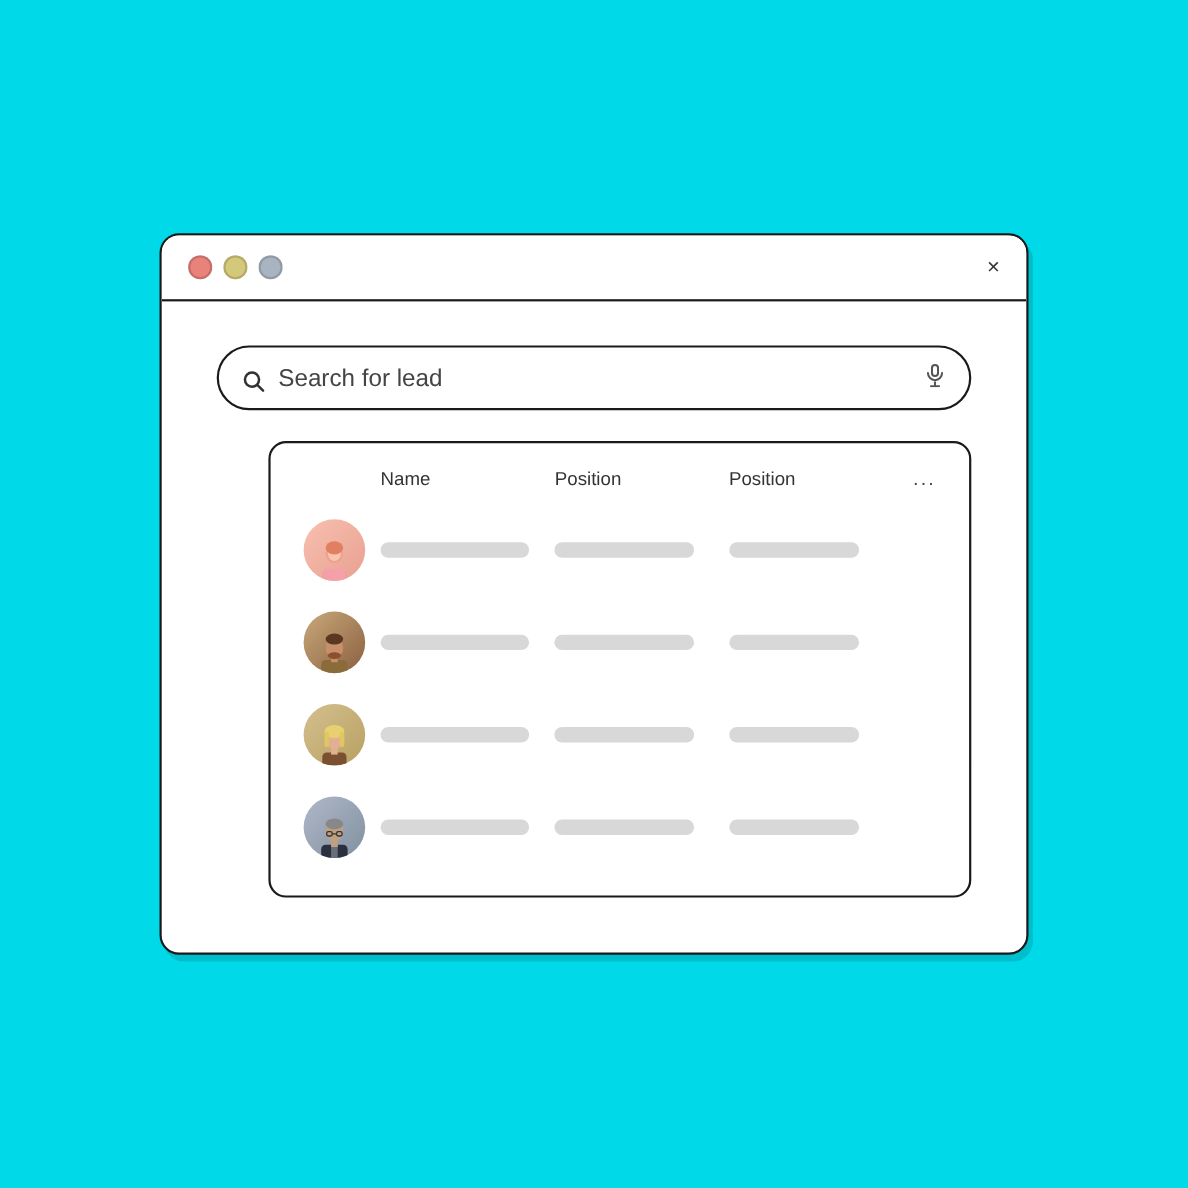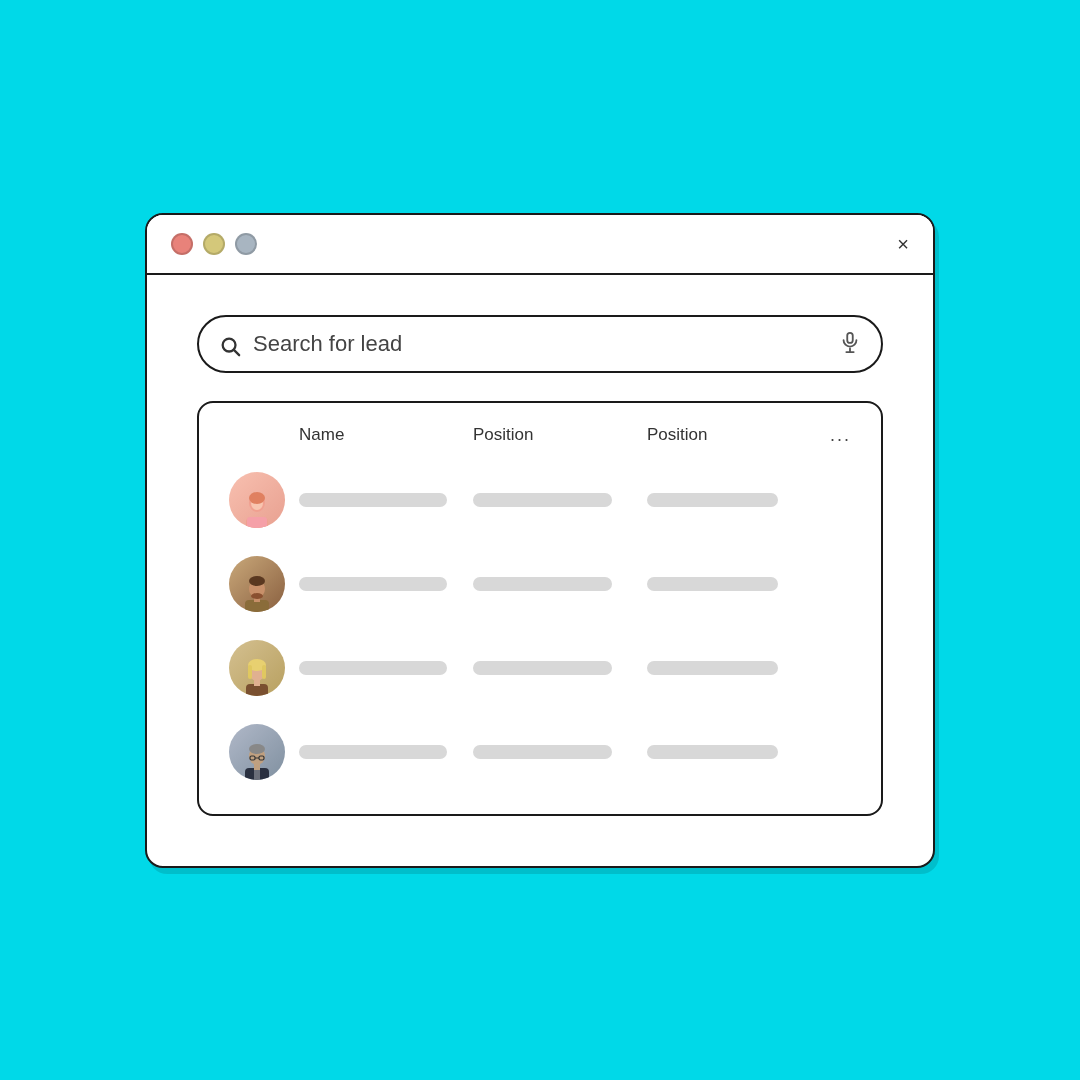--- a/index.html
+++ b/index.html
@@ -103,20 +103,21 @@
     .mic-svg {
       width: 22px;
       height: 22px;
     }
 
     .table-container {
       border: 2.5px solid #1a1a1a;
       border-radius: 16px;
       overflow: hidden;
       padding: 10px 20px 20px;
+      margin-left: 47px;
     }
 
     .table-header {
       display: grid;
       grid-template-columns: 70px 1fr 1fr 1fr 30px;
       padding: 12px 10px;
       align-items: center;
     }
 
     .col-header {

